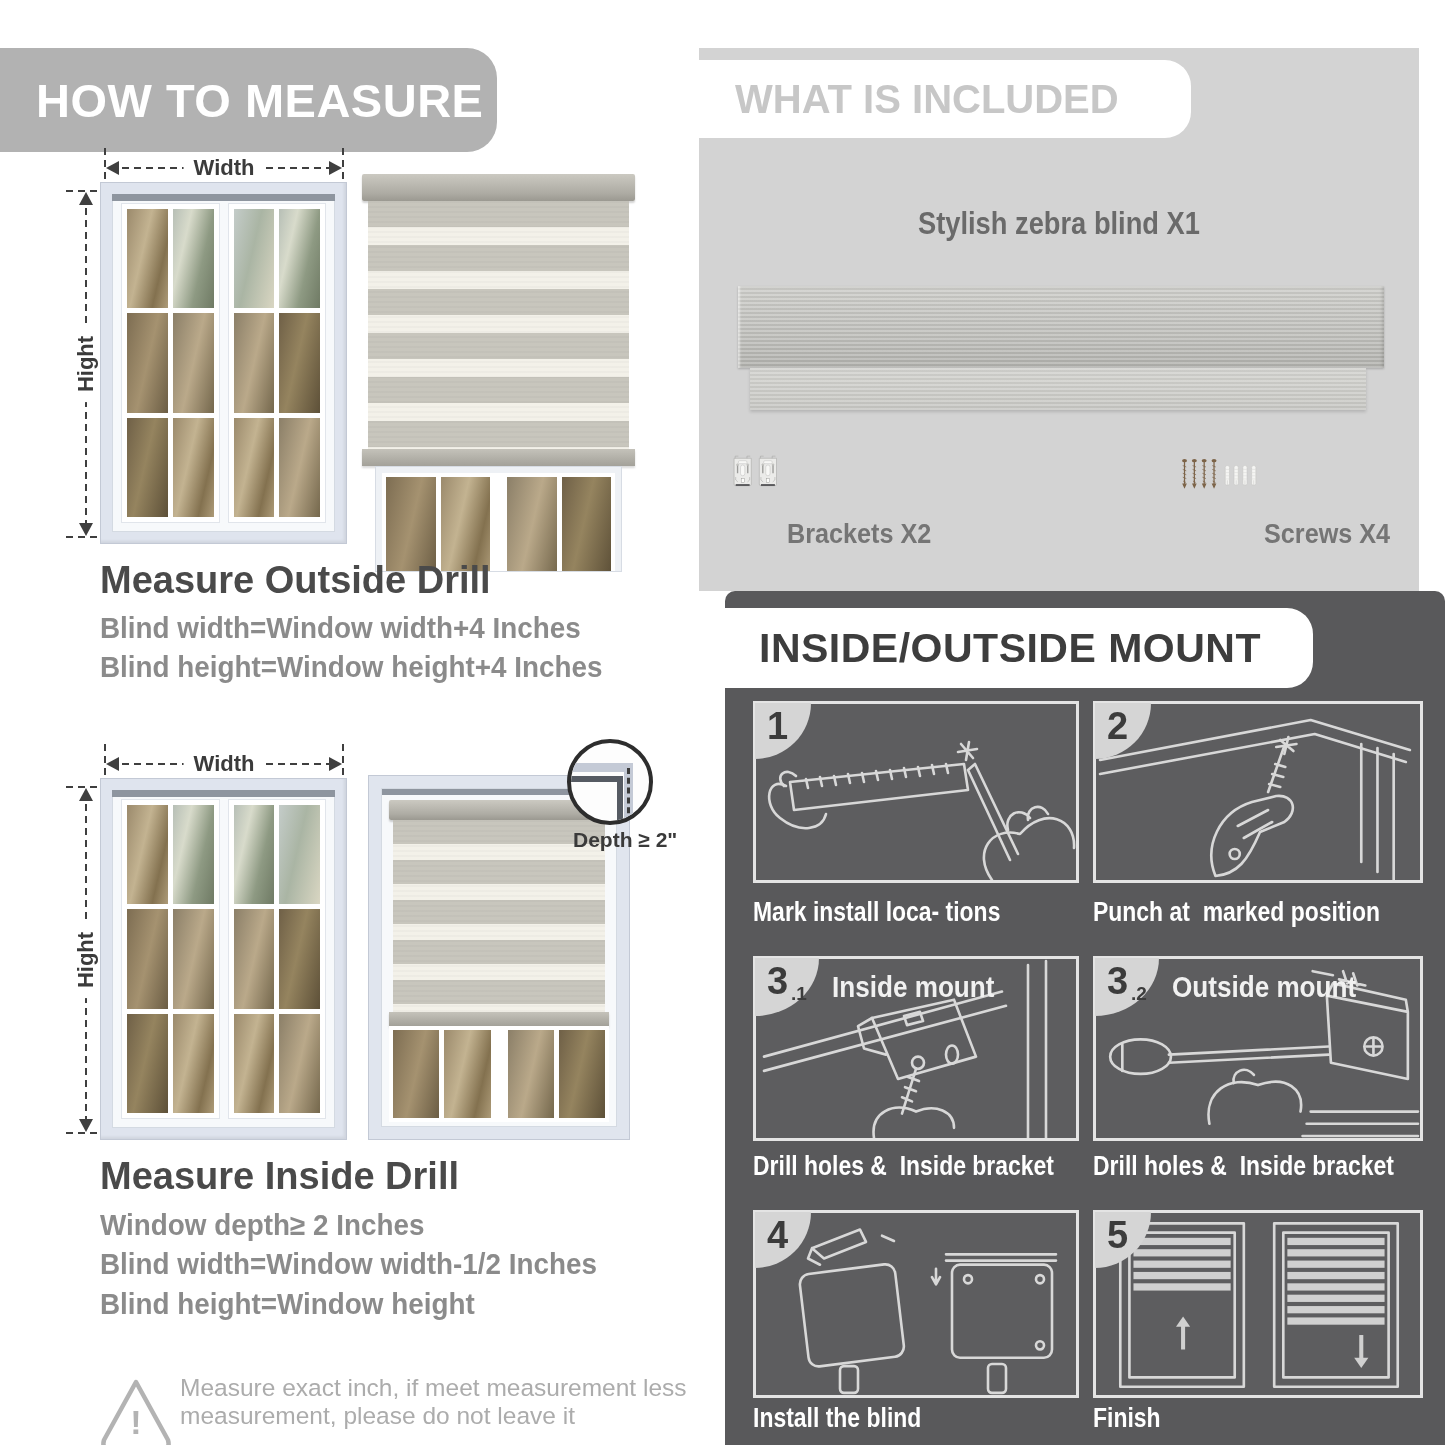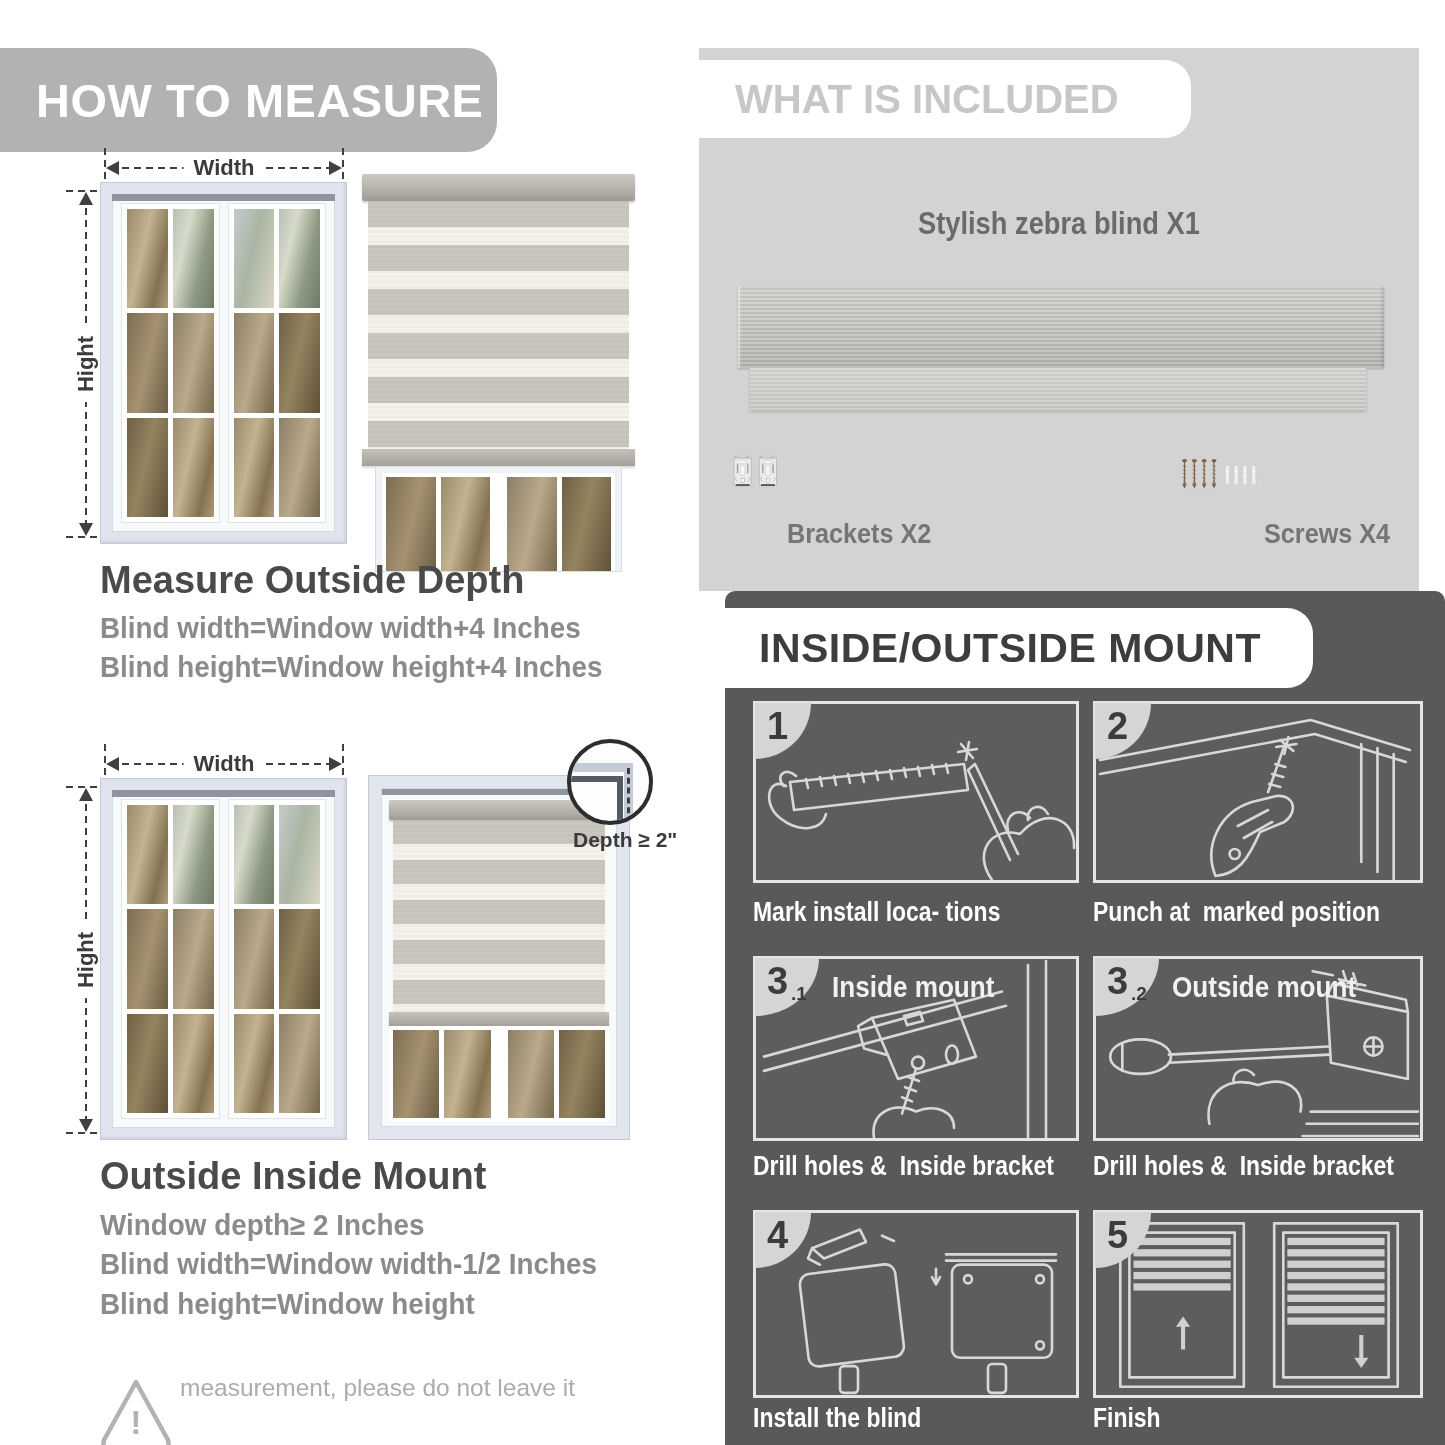--- a/index.html
+++ b/index.html
@@ -173,21 +173,21 @@
       <div class="frag-frame">
         <div class="fpane pc2"></div>
         <div class="fpane pa"></div>
         <div class="fsep"></div>
         <div class="fpane pd"></div>
         <div class="fpane pc"></div>
       </div>
     </div>
   </div>
 
-  <div class="abs heading" style="left:100px; top:511px;">Measure Outside Depth</div>
+  <div class="abs heading" style="left:100px; top:511px;">Measure Outside Drill</div>
   <div class="abs formula" style="left:100px; top:564px;">Blind width=Window width+4 Inches</div>
   <div class="abs formula" style="left:100px; top:603px;">Blind height=Window height+4 Inches</div>
 
   <div class="abs" style="left:102px; top:694px; width:244px; height:44px;">
     <svg width="100%" height="100%" viewBox="0 0 244 44" preserveAspectRatio="none">
       <line class="dashln" x1="3" y1="2" x2="3" y2="42"></line>
       <line class="dashln" x1="241" y1="2" x2="241" y2="42"></line>
       <line class="dashln" x1="8" y1="22" x2="236" y2="22"></line>
       <polygon class="solid" points="4,22 17,15 17,29"></polygon>
       <polygon class="solid" points="240,22 227,15 227,29"></polygon>
@@ -246,32 +246,33 @@
     </div>
   </div>
 
   <div class="abs magnifier">
     <div class="mag-l1"></div>
     <div class="mag-l2"></div>
     <div class="mag-dash"></div>
   </div>
   <div class="abs depth-label">Depth ≥ 2"</div>
 
-  <div class="abs heading" style="left:100px; top:1107px;">Outside Inside Mount</div>
+  <div class="abs heading" style="left:100px; top:1107px;">Measure Inside Drill</div>
   <div class="abs formula" style="left:100px; top:1161px;">Window depth≥ 2 Inches</div>
   <div class="abs formula" style="left:100px; top:1200px;">Blind width=Window width-1/2 Inches</div>
   <div class="abs formula" style="left:100px; top:1240px;">Blind height=Window height</div>
 
   <div class="abs" style="left:98px; top:1326px; width:76px; height:82px;">
     <svg width="76" height="82" viewBox="0 0 76 82">
       <path d="M38,8 L70,66 Q73,76 62,76 H14 Q3,76 6,66 Z" fill="none" stroke="#b3b3b3" stroke-width="4.5" stroke-linejoin="round"></path>
     </svg>
     <span class="warn-mark">!</span>
   </div>
   <div class="abs" style="left:180px; top:1326px;">
+    <div class="warn-text">Measure exact inch, if meet measurement less</div>
     <div class="warn-text">measurement, please do not leave it</div>
   </div>
 
   <div class="abs" id="included-panel">
     <div class="banner-wi">
       <span>WHAT IS INCLUDED</span>
     </div>
     <div class="product-label condC">Stylish zebra blind X1</div>
     <div class="bar1"></div>
     <div class="bar2"></div>

